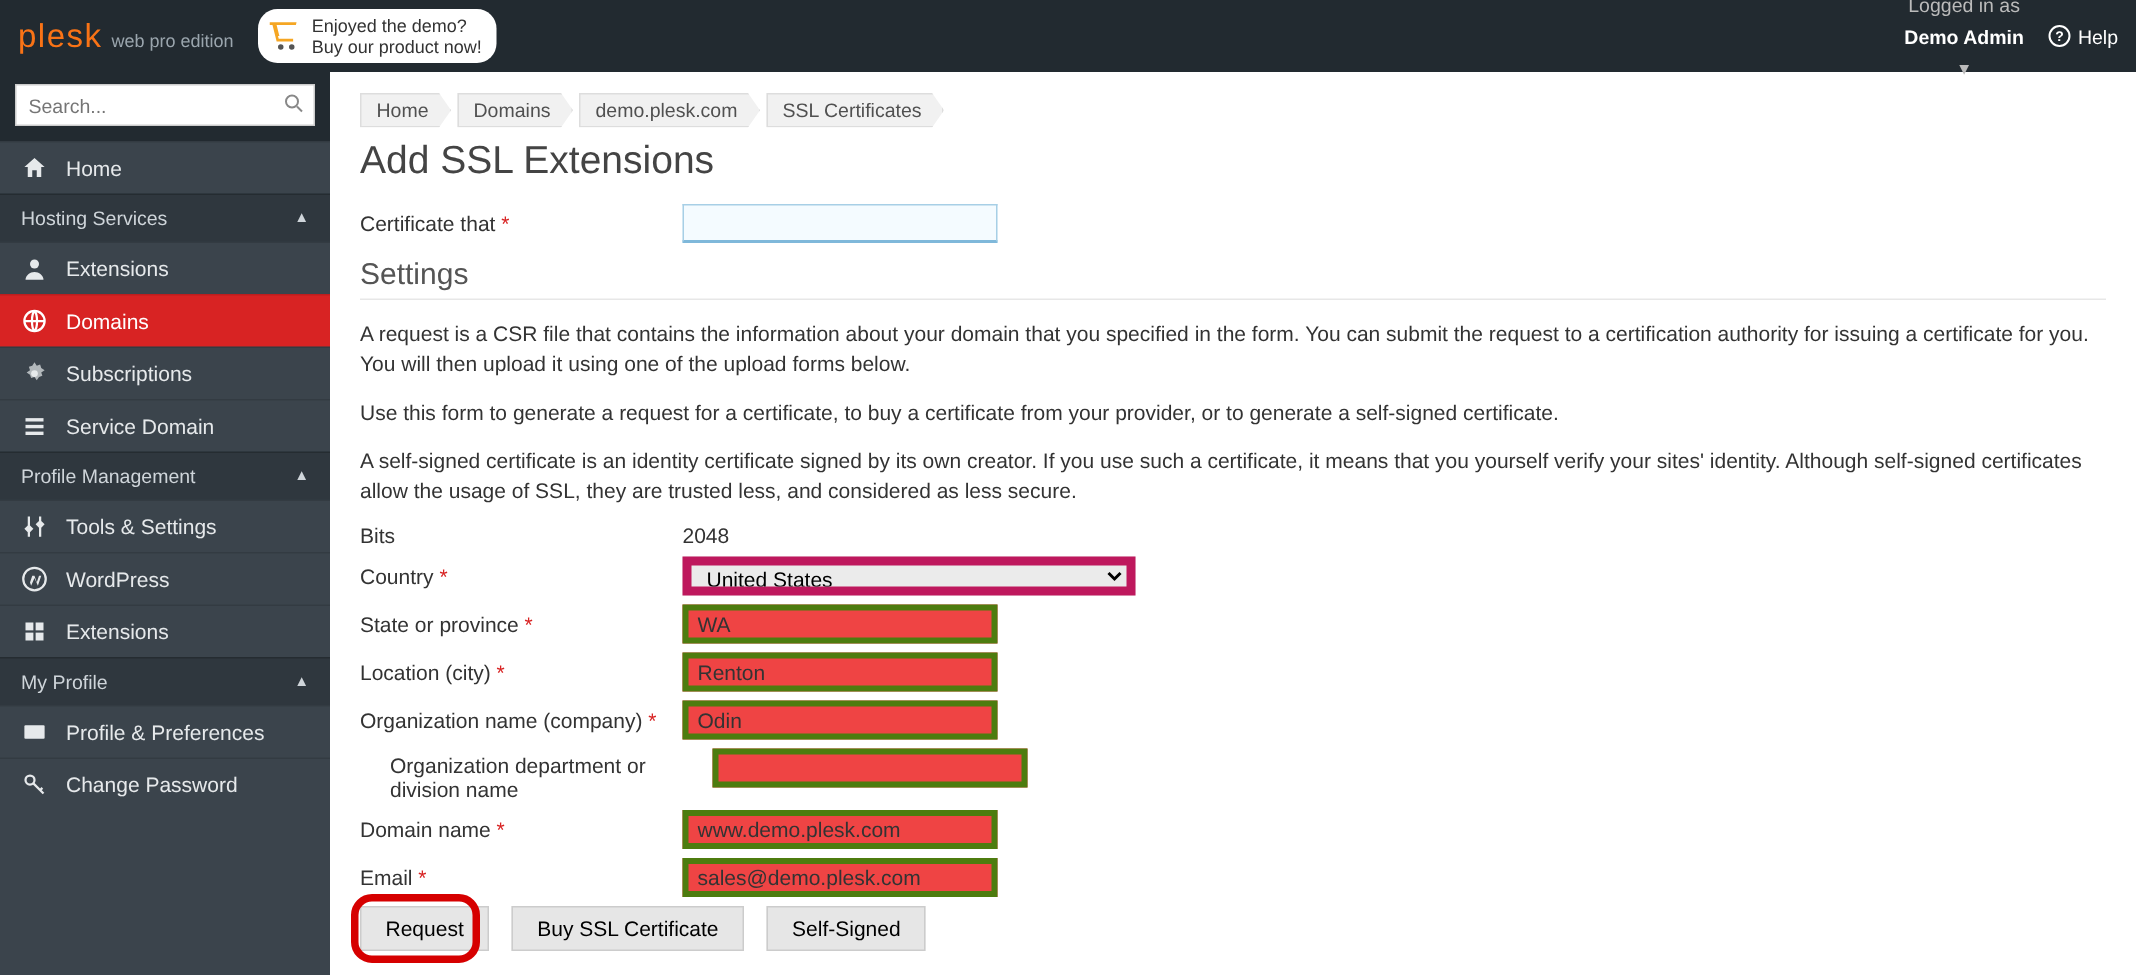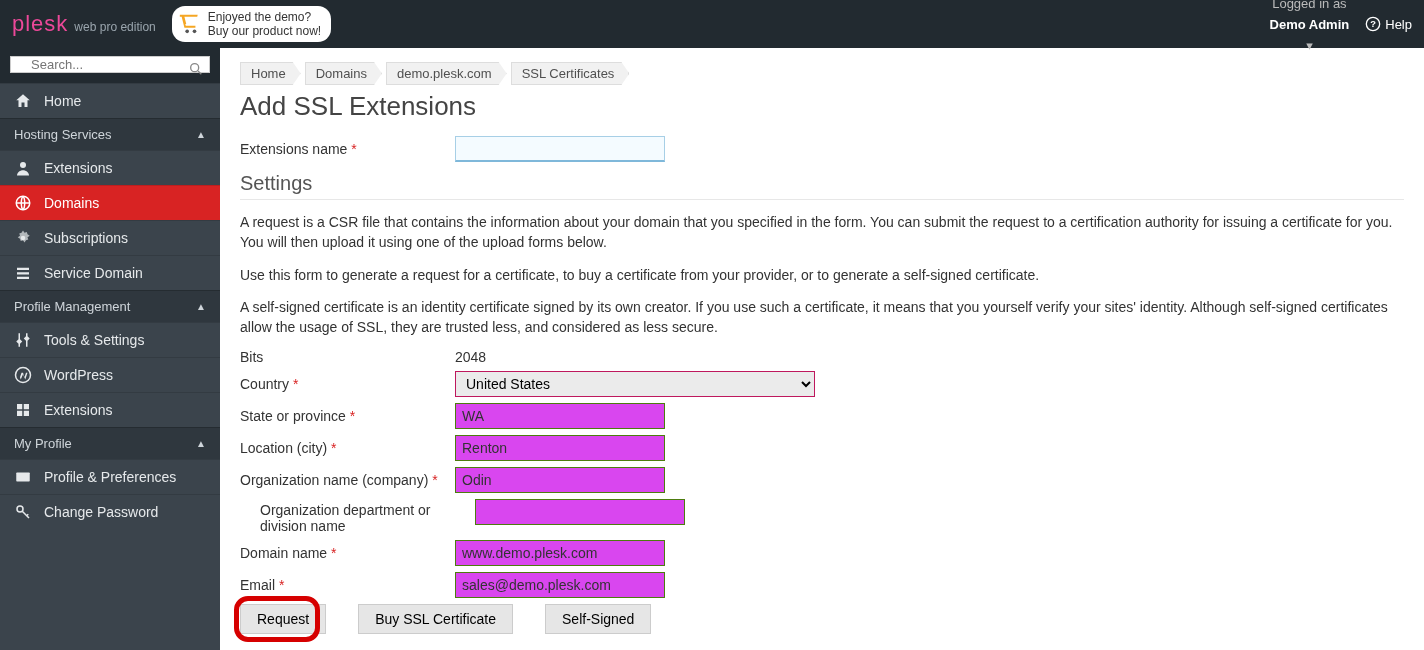--- a/index.html
+++ b/index.html
@@ -1,51 +1,51 @@
 <!DOCTYPE html>
 <html><head>
 <meta charset="utf-8">
 <style>
 * { box-sizing: border-box; margin: 0; padding: 0; }
 body { font-family: "Segoe UI", Arial, sans-serif; font-size: 14px; color: #333; background: #fff; width: 1424px; }
 .topbar { background: #222a30; height: 48px; display: flex; align-items: center; padding: 0 12px; color: #ccc; }
 .logo { display: flex; align-items: baseline; gap: 6px; }
-.logo-main { color: #ec4899; font-size: 22px; letter-spacing: 1px; }
+.logo-main { color: #f97316; font-size: 22px; letter-spacing: 1px; }
 .logo-sub { color: #9aa5ad; font-size: 12px; }
 .promo { background: #fff; color: #333; margin-left: 16px; padding: 4px 10px 4px 6px; display:flex; align-items:center; gap:8px; border-radius:13px;}
 .promo .cart { width:22px; height:22px; }
 .promo .lines { font-size: 12px; line-height: 1.2; }
 .spacer { flex: 1; }
 .userinfo { color: #bbb; font-size: 13px; display:flex; align-items:center; gap:6px;flex-direction:column;}
 .userinfo .uname { color: #fff; font-weight: 600; }
 .help { color:#fff; margin-left:16px; display:flex; align-items:center; gap:4px; font-size:13px;}
 .layout { display: flex; }
 .sidebar { width: 220px; background: #3b444c; min-height: 602px; color: #e6e9eb; }
 .searchwrap { background:#222a30; padding:8px 10px 10px 10px;}
-.search { width: 100%; height: 17px; border: 1px solid #ccc; background:#fff; padding: 0 28px 0 20px; font-size:13px; color:#555;}
+.search { width: 100%; height: 28px; border: 1px solid #ccc; background:#fff; padding: 0 28px 0 8px; font-size:13px; color:#555;}
 .searchbox { position:relative; }
 .searchbox .sicn { position:absolute; right:6px; top:5px; color:#888; }
 .nav-item { display:flex; align-items:center; gap:12px; padding: 8px 14px; cursor:pointer; color:#e6e9eb; border-top:1px solid rgba(0,0,0,0.12);}
 .nav-item.active { background:#d82323; color:#fff; }
 .nav-head { background:#2f373e; padding:8px 14px; font-size:13px; color:#cfd5da; display:flex; align-items:center; justify-content:space-between; border-top:1px solid rgba(0,0,0,0.2);}
 .icn { width:18px; height:18px; flex:0 0 18px; }
 .main { flex:1; padding: 14px 20px 30px 20px; }
 .breadcrumbs { display:flex; gap:0; margin-bottom: 6px; font-size:13px;}
 .crumb { background:#f1f1f1; border:1px solid #ddd; padding:3px 14px 3px 10px; color:#505050; position:relative; margin-right:4px; clip-path: polygon(0 0, calc(100% - 8px) 0, 100% 50%, calc(100% - 8px) 100%, 0 100%);}
 h1 { font-size: 26px; font-weight: 400; color:#444; margin: 6px 0 14px 0;}
 .row { display:flex; align-items:center; margin-bottom: 6px; }
 .lbl { width: 215px; font-size:14px; color:#333; }
 .req { color:#d82323; }
-.tinput { width: 210px; height: 26px; border:1px solid #4d7c0f; background:#d946ef; padding:0 6px; font-size:14px; color:#333;}
+.tinput { width: 210px; height: 26px; border:4px solid #4d7c0f; background:#ef4444; padding:0 6px; font-size:14px; color:#333;}
 .tinput.active { background:#f4fbff; border:1px solid #a7cfe6; border-bottom:2px solid #7fb8da;}
-.select { width: 360px; height: 26px; border:1px solid #be185d; background:#ebebeb; padding:0 6px; font-size:14px;}
+.select { width: 302px; height: 26px; border:6px solid #be185d; background:#ebebeb; padding:0 6px; font-size:14px;}
 h2.section { font-size: 20px; font-weight:400; color:#555; margin: 10px 0 4px 0;}
 hr.sep { border:none; border-top:1px solid #e7e7e7; margin: 4px 0 12px 0;}
 .para { font-size:14px; color:#333; margin-bottom: 12px; line-height:1.45;}
-.btnrow { display:flex; gap:32px; margin-top: 0; align-items:center;}
+.btnrow { display:flex; gap:15px; margin-top: 0; align-items:center;}
 .btn { background:#e6e6e6; border:1px solid #ccc; padding:6px 16px; font-size:14px; cursor:pointer;}
 .anno { position:absolute; border:5px solid #d60000; border-radius:14px; width:86px; height:46px; pointer-events:none;}
 .rowblock { position:relative; }
 .chev { font-size:10px; color:#cfd5da;}
 </style>
 </head>
 <body>
 
 <div class="topbar">
   <div class="logo">
@@ -176,21 +176,21 @@
   <div class="main">
     <div class="breadcrumbs">
       <div class="crumb">Home</div>
       <div class="crumb">Domains</div>
       <div class="crumb">demo.plesk.com</div>
       <div class="crumb">SSL Certificates</div>
     </div>
     <h1>Add SSL Extensions</h1>
 
     <div class="row">
-      <div class="lbl"><span>Extensions name</span> <span class="req">*</span></div>
+      <div class="lbl"><span>Certificate that</span> <span class="req">*</span></div>
       <input class="tinput active" value="" style="">
     </div>
 
     <h2 class="section">Settings</h2>
     <hr class="sep">
 
     <p class="para">A request is a CSR file that contains the information about your domain that you specified in the form. You can submit the request to a certification authority for issuing a certificate for you. You will then upload it using one of the upload forms below.</p>
     <p class="para">Use this form to generate a request for a certificate, to buy a certificate from your provider, or to generate a self-signed certificate.</p>
     <p class="para">A self-signed certificate is an identity certificate signed by its own creator. If you use such a certificate, it means that you yourself verify your sites' identity. Although self-signed certificates allow the usage of SSL, they are trusted less, and considered as less secure.</p>
 

